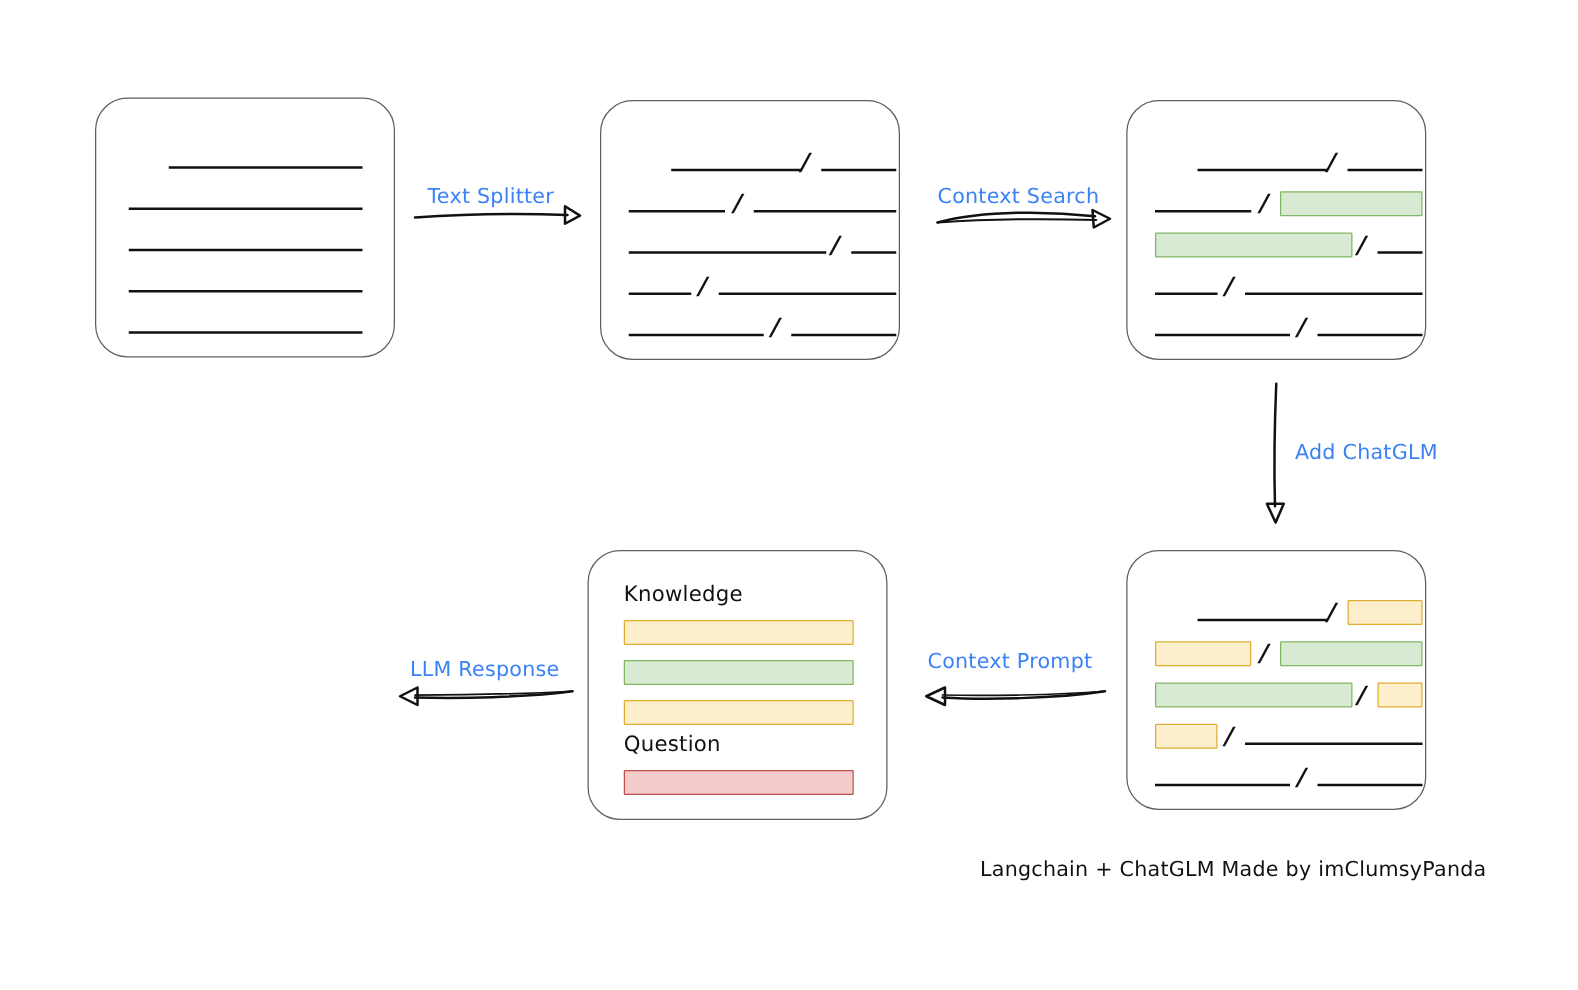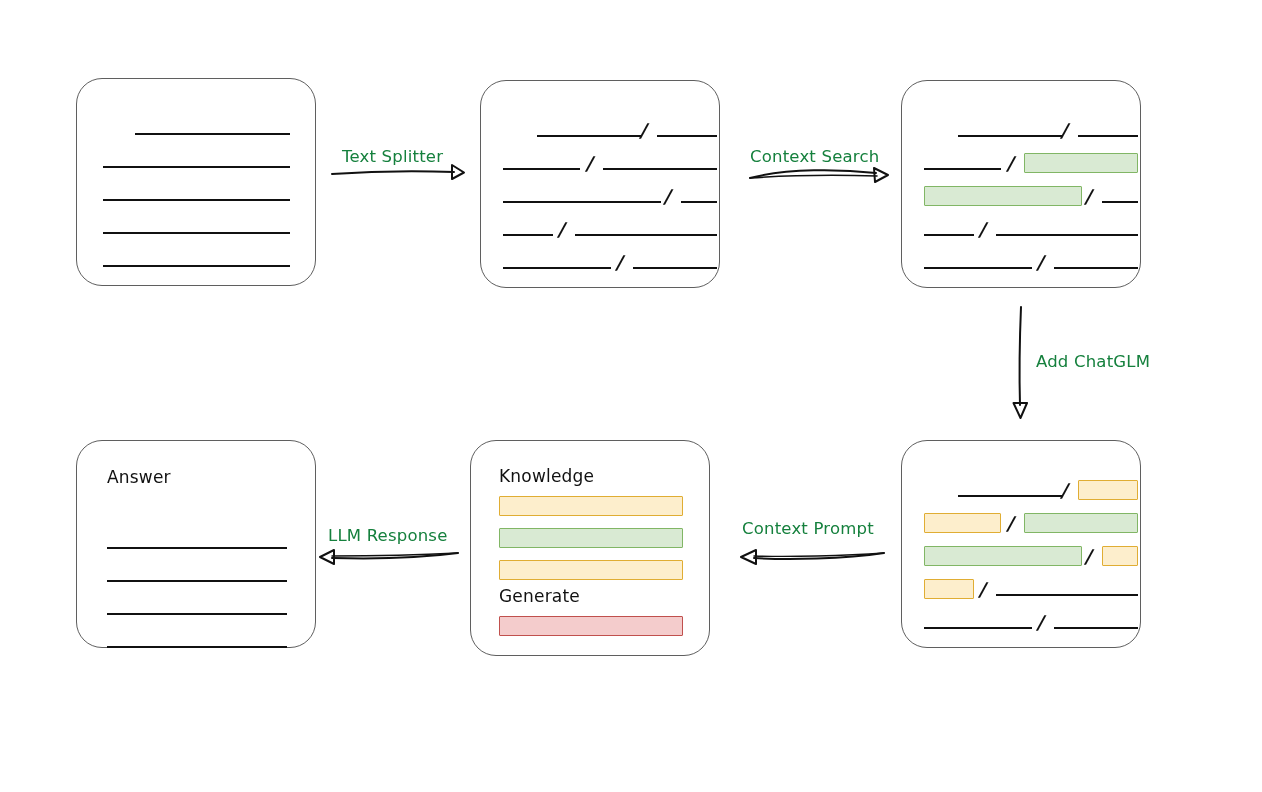--- a/index.html
+++ b/index.html
@@ -88,21 +88,21 @@
 
   
   .edge {
     position: absolute;
   }
   .edge svg { display: block; overflow: visible; }
   .edge-label {
     position: absolute;
     font-size: 16.5px;
     line-height: 18px;
-    color: #15803d;
+    color: #3b82f6;
     white-space: nowrap;
     letter-spacing: .2px;
   }
 
   
   .credit {
     position: absolute;
     font-size: 16.5px;
     line-height: 20px;
     color: #111111;
@@ -213,53 +213,36 @@
   </div>
 
   <div class="edge" style="left:1010px; top:305px; width:24px; height:113px;">
     <svg width="24" height="113" viewBox="0 0 24 113" aria-hidden="true">
       <path d="M11 2 C 9.4 40, 9.2 72, 10 100" fill="none" stroke="#111" stroke-width="2" stroke-linecap="round"></path>
       <path d="M3.5 98 L10.5 113 L17 98 Z" fill="none" stroke="#111" stroke-width="2" stroke-linejoin="round"></path>
     </svg>
   </div>
   <div class="edge-label" style="left:1036px; top:353px;">Add ChatGLM</div>
 
-  <div class="card" style="left:76px; top:440px; width:240px; height:208px;">
-    <div class="card-heading" style="left:30px; top:26px;">Answer</div>
-    <div class="rows">
-        <div class="row" style="top: 88px;">
-          <span class="seg" style="width: 180px; left: 30px;"></span>
-        </div>
-        <div class="row" style="top: 121px;">
-          <span class="seg" style="width: 180px; left: 30px;"></span>
-        </div>
-        <div class="row" style="top: 154px;">
-          <span class="seg" style="width: 180px; left: 30px;"></span>
-        </div>
-        <div class="row" style="top: 187px;">
-          <span class="seg" style="width: 180px; left: 30px;"></span>
-        </div>
-      </div>
-  </div>
 
   <div class="edge" style="left:320px; top:545px; width:140px; height:22px;">
     <svg width="140" height="22" viewBox="0 0 140 22" aria-hidden="true">
       <path d="M138 8 C 100 13, 48 14, 12 13" fill="none" stroke="#111" stroke-width="2" stroke-linecap="round"></path>
       <path d="M138 8 C 100 10, 48 11, 12 11" fill="none" stroke="#111" stroke-width="1.4" stroke-linecap="round"></path>
       <path d="M14 5 L0 12 L14 19 Z" fill="none" stroke="#111" stroke-width="2" stroke-linejoin="round"></path>
     </svg>
   </div>
   <div class="edge-label" style="left:328px; top:527px;">LLM Response</div>
 
   <div class="card" style="left:470px; top:440px; width:240px; height:216px;">
     <div class="card-heading" style="left:28px; top:25px;">Knowledge</div>
     <div class="bar yellow" style="left:28px; top:55px; width:184px;"></div>
     <div class="bar green" style="left:28px; top:87px; width:184px;"></div>
     <div class="bar yellow" style="left:28px; top:119px; width:184px;"></div>
-    <div class="card-heading" style="left:28px; top:145px;">Generate</div>
+    <div class="card-heading" style="left:28px; top:145px;">Question</div>
     <div class="bar red" style="left:28px; top:175px; width:184px;"></div>
   </div>
 
   <div class="edge" style="left:740px; top:545px; width:146px; height:22px;">
     <svg width="146" height="22" viewBox="0 0 146 22" aria-hidden="true">
       <path d="M144 8 C 104 14, 48 15, 14 13" fill="none" stroke="#111" stroke-width="2" stroke-linecap="round"></path>
       <path d="M144 8 C 104 11, 48 12, 14 11" fill="none" stroke="#111" stroke-width="1.4" stroke-linecap="round"></path>
       <path d="M16 5 L1 12 L16 19 Z" fill="none" stroke="#111" stroke-width="2" stroke-linejoin="round"></path>
     </svg>
   </div>
@@ -288,14 +271,15 @@
           <span class="seg" style="width: 142px; left: 94px;"></span>
         </div>
         <div class="row" style="top: 168px;">
           <span class="seg" style="width: 108px; left: 22px;"></span>
           <span class="slash" style="left: 136px;">/</span>
           <span class="seg" style="width: 84px; left: 152px;"></span>
         </div>
       </div>
   </div>
 
+  <div class="credit" style="left:784px; top:686px;">Langchain + ChatGLM Made by imClumsyPanda</div>
 
 </div>
 
 </body></html>

